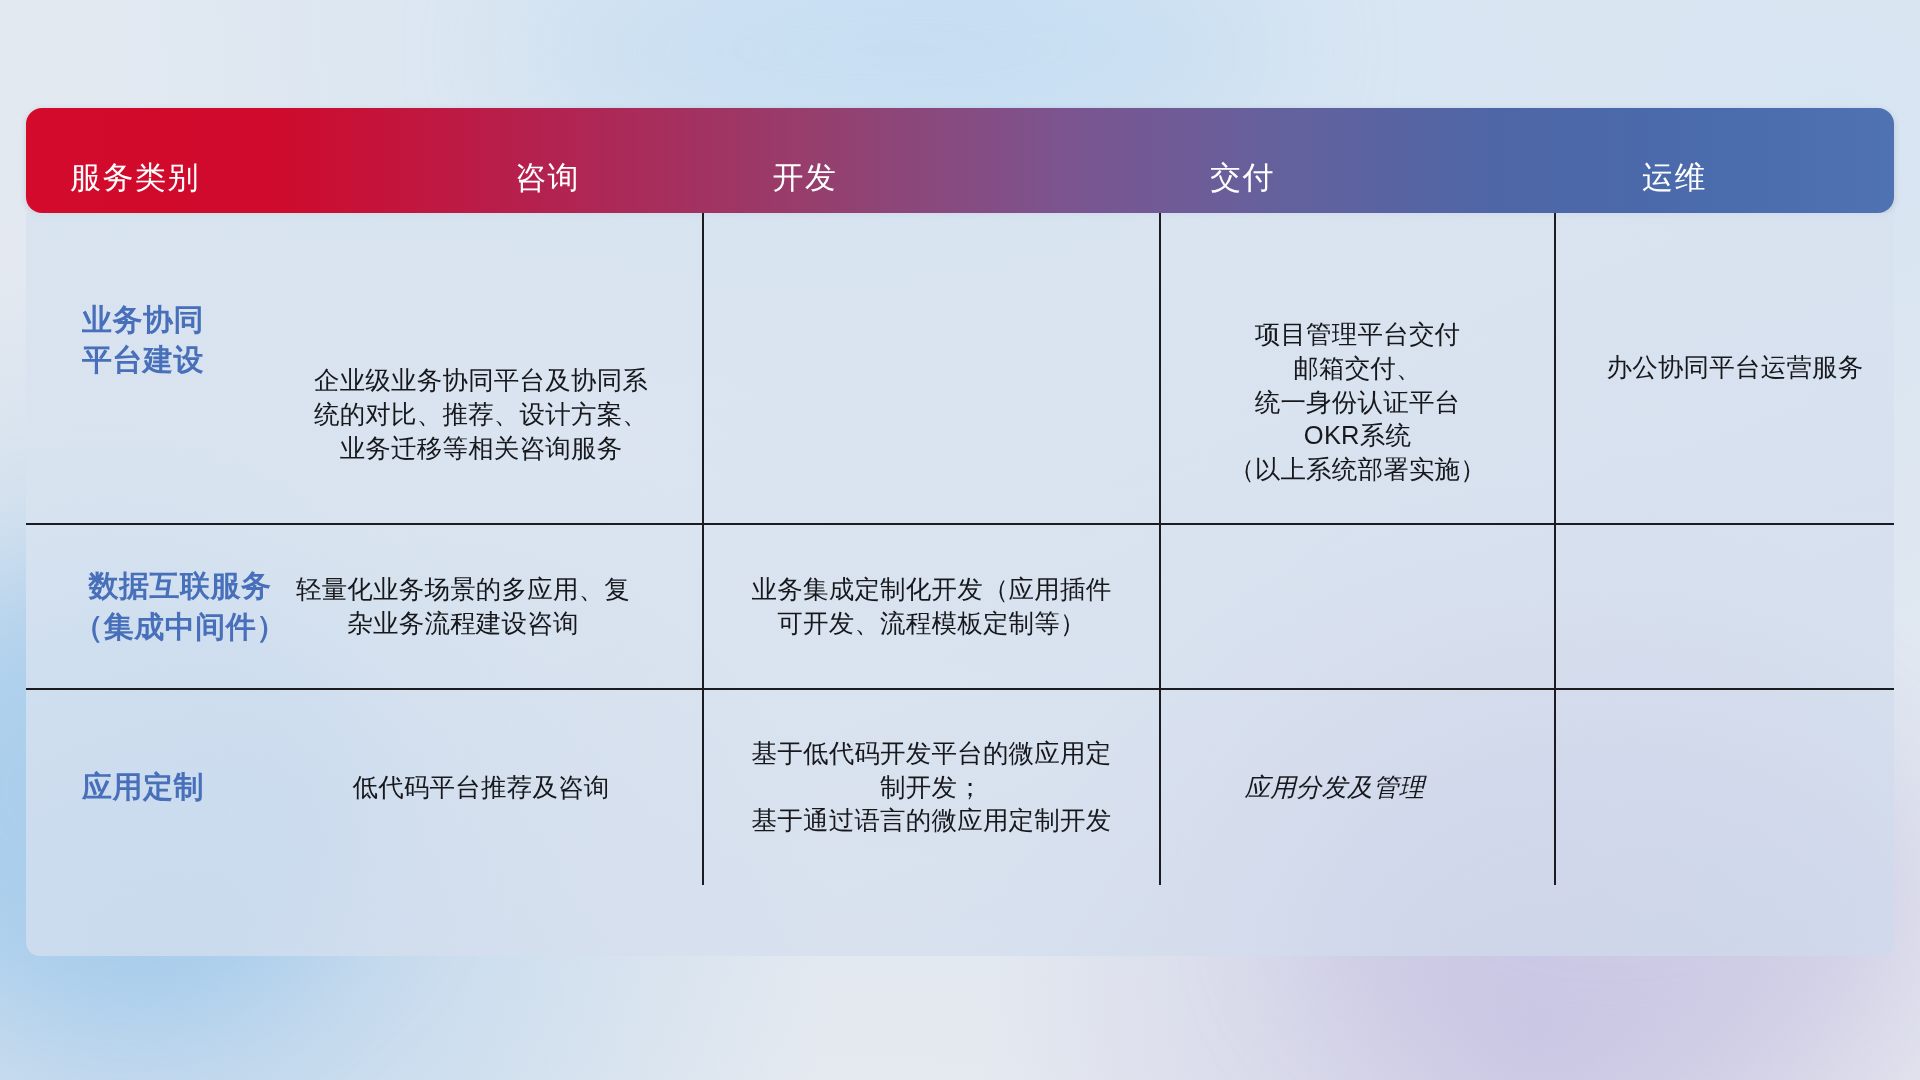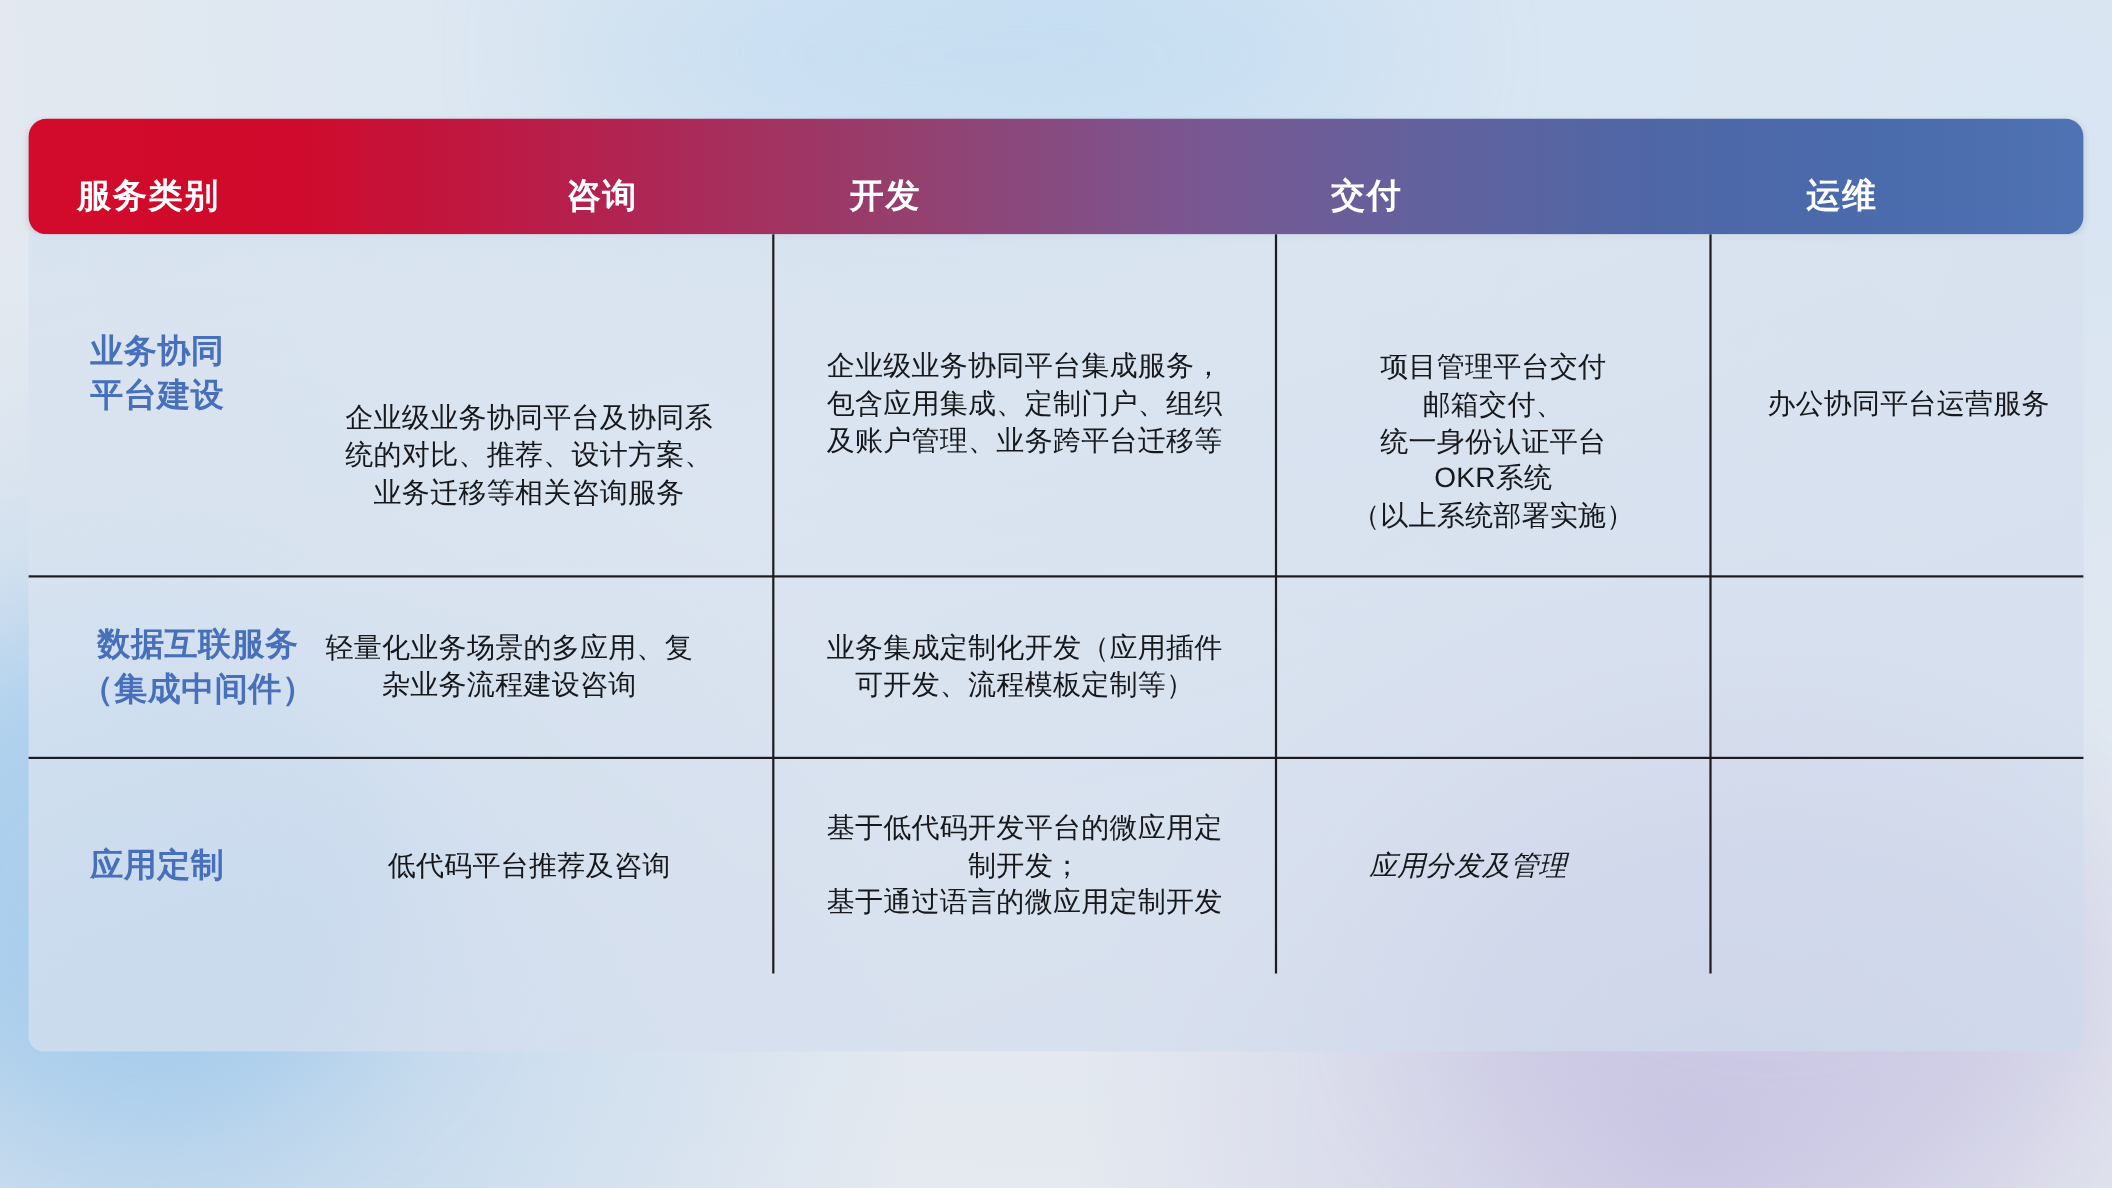--- a/index.html
+++ b/index.html
@@ -47,21 +47,21 @@
       #4e66a6 79%,
       #4a6bac 90%,
       #4f72b2 100%);
     display: flex;
     align-items: flex-end;
     box-shadow: 0 2px 6px rgba(60,70,110,0.18);
   }
   .hcell {
     color: #ffffff;
     font-size: 31px;
-    font-weight: bold;
+    font-weight: normal;
     text-align: center;
     letter-spacing: 1.5px;
     padding-bottom: 14px;
     white-space: nowrap;
   }
 
   #body-panel {
     position: relative;
     height: 743px;
     background: linear-gradient(160deg,
@@ -138,25 +138,20 @@
 
       <div class="cell" style="left:0;     top:0;   width:234px; height:254px;">
         <span class="cat-text">业务协同
 平台建设</span>
       </div>
       <div class="cell" style="left:234px; top:16px;   width:442px; height:292px;margin-top:40px;">
         <span class="cell-text">企业级业务协同平台及协同系
 统的对比、推荐、设计方案、
 业务迁移等相关咨询服务</span>
       </div>
-      <div class="cell" style="left:678px; top:0;   width:455px; height:310px;">
-        <span class="cell-text">企业级业务协同平台集成服务，
-包含应用集成、定制门户、组织
-及账户管理、业务跨平台迁移等</span>
-      </div>
       <div class="cell" style="left:1135px;top:0;   width:393px; height:379px;text-align:center;">
         <span class="cell-text">项目管理平台交付
 邮箱交付、
 统一身份认证平台
 OKR系统
 （以上系统部署实施）</span>
       </div>
       <div class="cell" style="left:1540px;top:0;   width:338px; height:310px;">
         <span class="cell-text">办公协同平台运营服务</span>
       </div>

